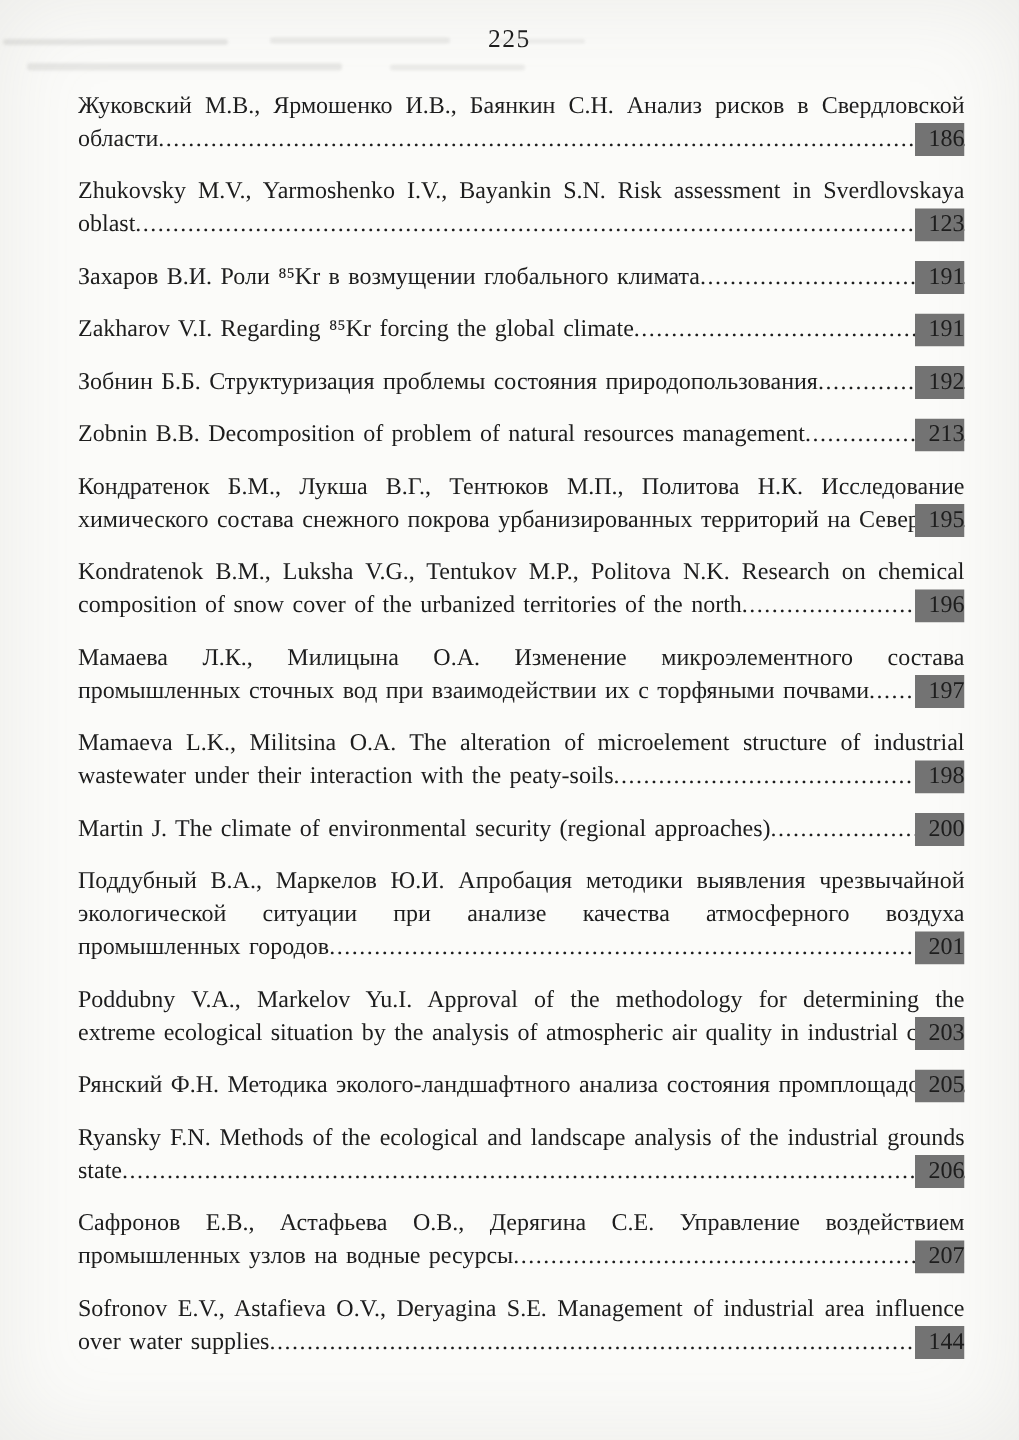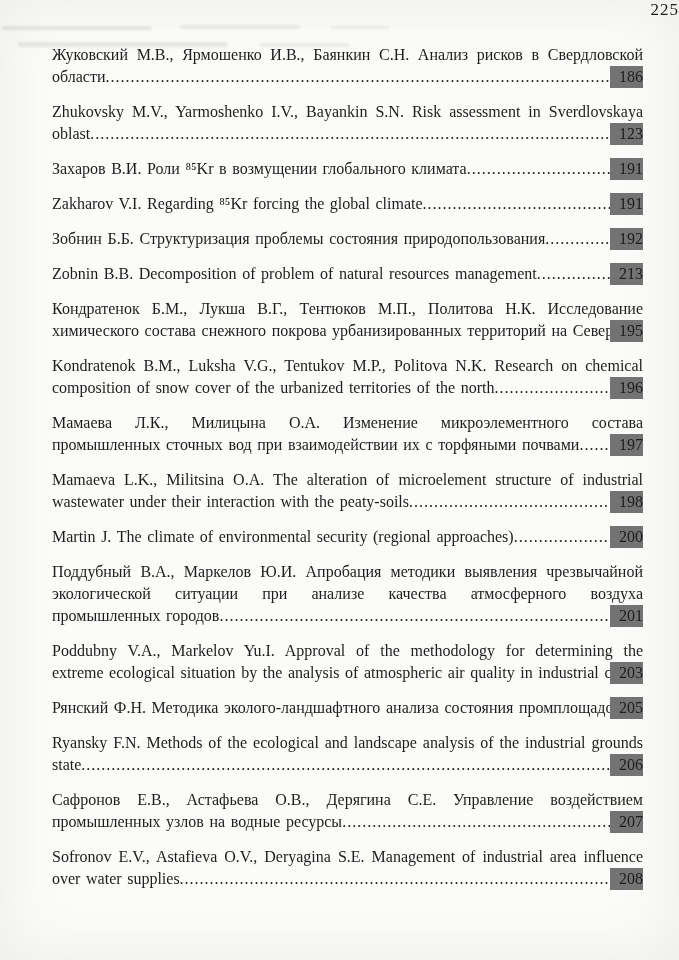--- a/index.html
+++ b/index.html
@@ -29,22 +29,22 @@
     border-radius: 2px;
     filter: blur(1px);
   }
   .a1 { left: 2px;   top: 26px; width: 150px; height: 4px; opacity: .22; }
   .a2 { left: 180px; top: 25px; width: 120px; height: 4px; opacity: .18; }
   .a3 { left: 18px;  top: 42px; width: 210px; height: 5px; opacity: .20; }
   .a4 { left: 260px; top: 43px; width: 90px;  height: 4px; opacity: .16; }
   .a5 { left: 330px; top: 26px; width: 60px;  height: 3px; opacity: .15; }
 
   .pagenum-row {
-    padding-top: 0;
-    text-align: right;
+    padding-top: 16px;
+    text-align: center;
   }
   .folio {
     font-size: 17px;
     letter-spacing: 1px;
   }
   .entries {
     padding: 24px 36px 0 52px;
   }
   .entry {
     position: relative;
@@ -114,15 +114,15 @@
   <p class="entry"><span class="t">Поддубный В.А., Маркелов Ю.И. Апробация методики выявления чрезвычайной экологической ситуации при анализе качества атмосферного воздуха промышленных городов</span><span class="leader">................................................................................................................................................................................................</span><span class="pg">201</span></p>
 
   <p class="entry"><span class="t">Poddubny V.A., Markelov Yu.I. Approval of the methodology for determining the extreme ecological situation by the analysis of atmospheric air quality in industrial cities</span><span class="leader">................................................................................................................................................................................................</span><span class="pg">203</span></p>
 
   <p class="entry"><span class="t">Рянский Ф.Н. Методика эколого-ландшафтного анализа состояния промплощадок</span><span class="leader">................................................................................................................................................................................................</span><span class="pg">205</span></p>
 
   <p class="entry"><span class="t">Ryansky F.N. Methods of the ecological and landscape analysis of the industrial grounds state</span><span class="leader">................................................................................................................................................................................................</span><span class="pg">206</span></p>
 
   <p class="entry"><span class="t">Сафронов Е.В., Астафьева О.В., Дерягина С.Е. Управление воздействием промышленных узлов на водные ресурсы</span><span class="leader">................................................................................................................................................................................................</span><span class="pg">207</span></p>
 
-  <p class="entry"><span class="t">Sofronov E.V., Astafieva O.V., Deryagina S.E. Management of industrial area influence over water supplies</span><span class="leader">................................................................................................................................................................................................</span><span class="pg">208</span></p>
+  <p class="entry"><span class="t">Sofronov E.V., Astafieva O.V., Deryagina S.E. Management of industrial area influence over water supplies</span><span class="leader">................................................................................................................................................................................................</span><span class="pg">144</span></p>
 </div>
 </div>
 
 </body></html>

